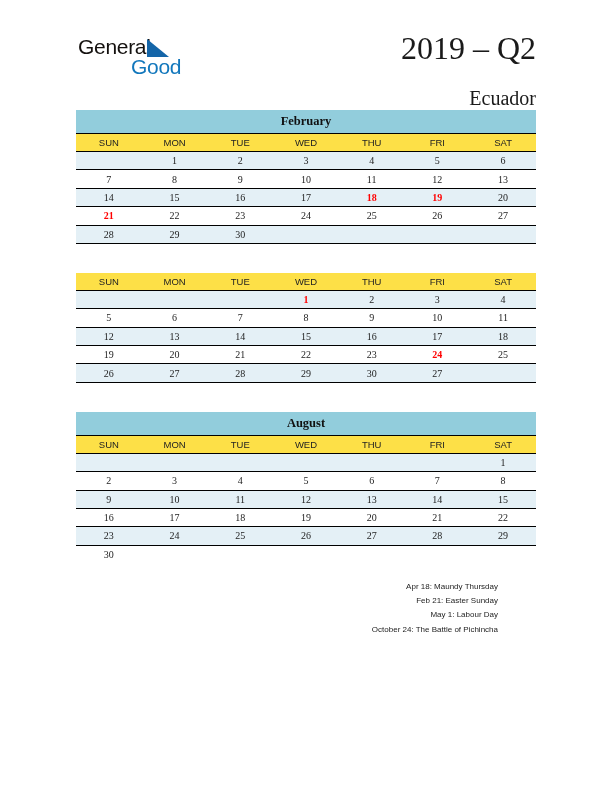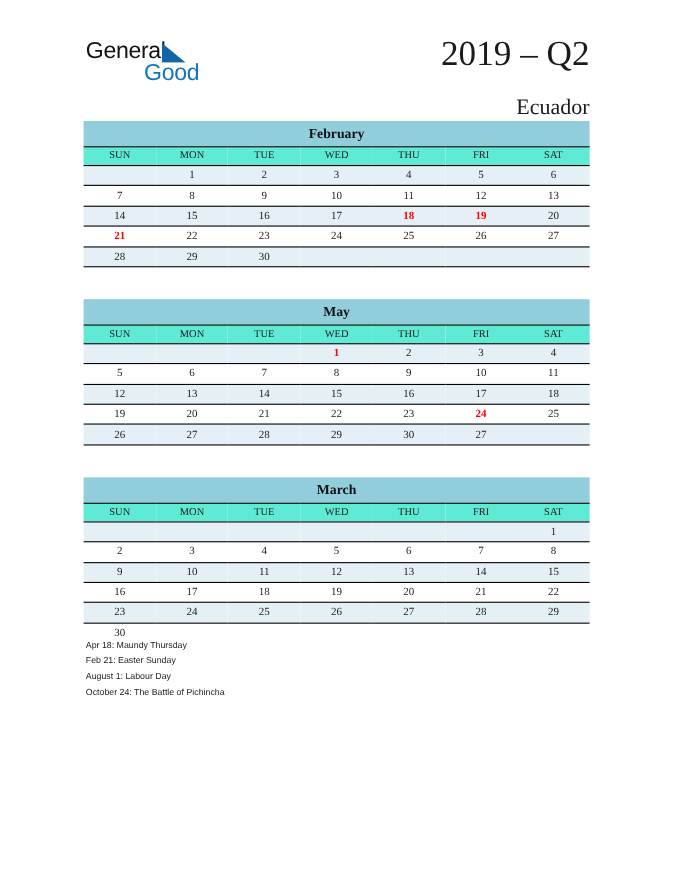--- a/index.html
+++ b/index.html
@@ -114,22 +114,22 @@
     font-weight: bold;
     font-size: 12.5px;
     color: #111111;
     text-align: center;
     padding: 4px 0 4px 0;
     height: 10px;
     border-bottom: 1.4px solid #000000;
   }
 
   .dow-row th {
-    background: #5eead4;
-    font-family: Liberation Serif, serif;
+    background: #fde047;
+    font-family: Liberation Sans, sans-serif;
     font-weight: normal;
     font-size: 9.5px;
     color: #222222;
     text-align: center;
     padding: 3px 0 3px 0;
     border-bottom: 1.4px solid #000000;
   }
 
   td.day {
     font-family: "Liberation Serif", serif;
@@ -149,20 +149,21 @@
     font-weight: bold;
   }
   td.day.empty { color: transparent; }
 
   
   .legend {
     position: absolute;
     left: 78px;
     top: 580px;
     width: 420px;
+    text-align: right;
   }
   .legend-item {
     font-family: "Liberation Sans", sans-serif;
     font-size: 8px;
     color: #232323;
     line-height: 14.2px;
     white-space: nowrap;
   }
 </style>
 </head>
@@ -269,23 +270,20 @@
           <colgroup>
             <col>
             <col>
             <col>
             <col>
             <col>
             <col>
             <col>
           </colgroup>
           <thead>
-            <tr class="month-name-row">
-              <th colspan="7">May</th>
-            </tr>
             <tr class="dow-row">
               <th>SUN</th>
               <th>MON</th>
               <th>TUE</th>
               <th>WED</th>
               <th>THU</th>
               <th>FRI</th>
               <th>SAT</th>
             </tr>
           </thead>
@@ -344,21 +342,21 @@
             <col>
             <col>
             <col>
             <col>
             <col>
             <col>
             <col>
           </colgroup>
           <thead>
             <tr class="month-name-row">
-              <th colspan="7">March</th>
+              <th colspan="7">August</th>
             </tr>
             <tr class="dow-row">
               <th>SUN</th>
               <th>MON</th>
               <th>TUE</th>
               <th>WED</th>
               <th>THU</th>
               <th>FRI</th>
               <th>SAT</th>
             </tr>
@@ -419,17 +417,17 @@
               <td class="day empty"></td>
             </tr>
           </tbody>
         </table>
       </div>
     </div>
 
   <div class="legend" id="legend-container">
       <div class="legend-item">Apr 18: Maundy Thursday</div>
       <div class="legend-item">Feb 21: Easter Sunday</div>
-      <div class="legend-item">August 1: Labour Day</div>
+      <div class="legend-item">May 1: Labour Day</div>
       <div class="legend-item">October 24: The Battle of Pichincha</div>
     </div>
 
 </div>
 
 </body></html>

